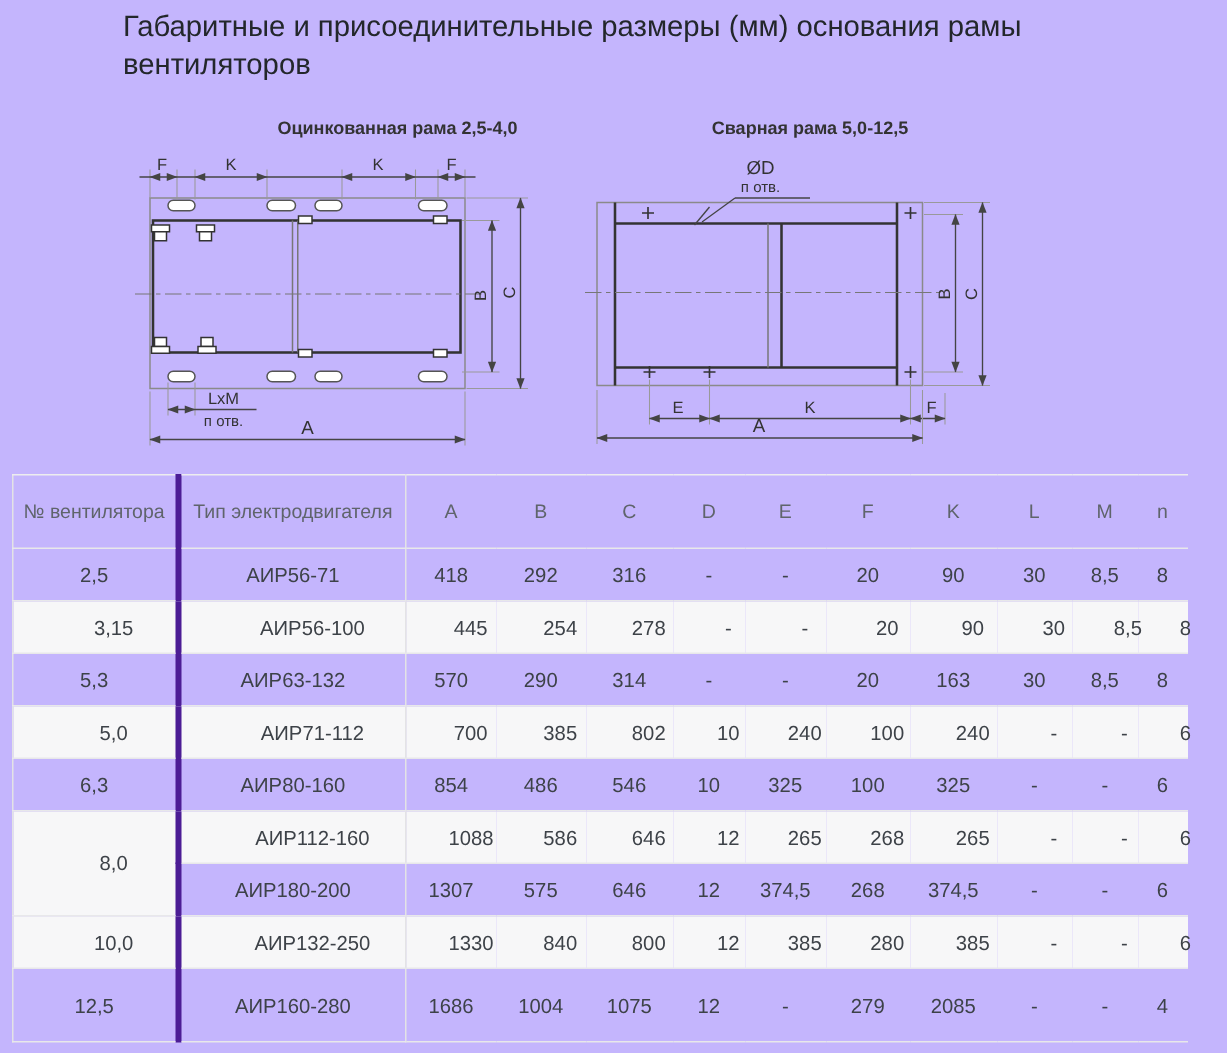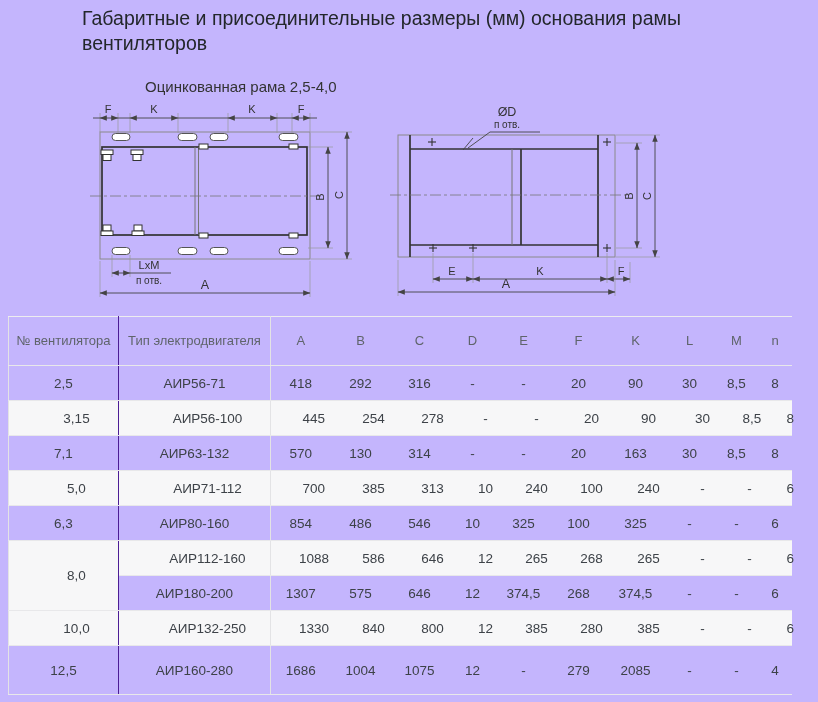--- a/index.html
+++ b/index.html
@@ -1,20 +1,20 @@
 <!DOCTYPE html>
 <html><head>
 <meta charset="utf-8">
 <style>
   html,body{margin:0;padding:0;background:#fff;}
   .page{position:relative;width:818px;height:702px;background:#c4b5fd;overflow:hidden;
         font-family:"Liberation Sans",sans-serif;}
   .title{position:absolute;left:82px;top:6px;width:695px;margin:0;
          font-size:19.5px;font-weight:400;color:#23272b;line-height:1.3;}
-  .drawing-title{position:absolute;top:78px;font-size:15px;color:#333;}
+  .drawing-title{position:absolute;top:78px;font-size:12px;color:#333;text-align:center;font-weight:bold;}
   .dt-left{left:145px;width:240px;}
   .dt-right{left:430px;width:220px;}
   .drw{position:absolute;}
   .ln{fill:none;stroke:#8a8a8a;stroke-width:1;}
   .body{fill:none;stroke:#333;stroke-width:1.7;}
   .thin{fill:none;stroke:#777;stroke-width:1;}
   .slot{fill:#fff;stroke:#555;stroke-width:1;}
   .cl{stroke:#777;stroke-width:0.8;stroke-dasharray:11 3 3 3;}
   .dim{stroke:#444;stroke-width:0.9;fill:none;}
   .ext{stroke:#999;stroke-width:0.7;}
@@ -25,31 +25,32 @@
   .dtx3{font-size:12.5px;fill:#333;}
   table.dims{position:absolute;left:8px;top:316px;width:783px;border-collapse:collapse;
              table-layout:fixed;}
   table.dims th{font-weight:400;font-size:13px;color:#5f646b;line-height:1.35;
                 border-top:1px solid #ededef;border-bottom:1px solid #e8e8ea;
                 height:48px;text-align:center;vertical-align:middle;padding:0 2px;}
   table.dims td{font-size:13.5px;color:#3d4248;border-bottom:1px solid #e8e8ea;
                 height:34px;text-align:center;vertical-align:middle;padding:0 2px;}
   table.dims tr:last-child td{height:48px;}
   table.dims tr.alt td{background:#f7f7f8;padding-left:28px;}
-  .c1{border-left:1px solid #e3e3e5;border-right:1px solid #4c1d95;}
+  .c1{border-left:1px solid #e3e3e5;border-right:4px solid #4c1d95;}
   .c2{border-right:1px solid #e3e3e5;}
 </style>
 </head>
 <body>
 
 <div class="page">
 
   <h1 class="title">Габаритные и присоединительные размеры (мм) основания рамы вентиляторов</h1>
 
   <div class="drawing-title dt-left">Оцинкованная рама 2,5-4,0</div>
+  <div class="drawing-title dt-right">Сварная рама 5,0-12,5</div>
 
   <svg class="drw" style="left:85px;top:92px" width="270" height="215" viewBox="0 0 270 215">
     <defs>
       <marker id="arL" viewBox="0 0 10 10" refX="9.5" refY="5" markerWidth="10" markerHeight="8" orient="auto-start-reverse">
         <path d="M0,1.2 L10,5 L0,8.8 Z" fill="#444"></path>
       </marker>
     </defs>
     <g>
       <rect class="ln" x="15" y="40" width="210" height="127"></rect>
       <rect class="slot" x="27" y="41.5" width="18" height="7" rx="3.5"></rect>
@@ -251,39 +252,39 @@
         <td>278</td>
         <td>-</td>
         <td>-</td>
         <td>20</td>
         <td>90</td>
         <td>30</td>
         <td>8,5</td>
         <td>8</td>
       </tr>
       <tr>
-        <td class="c1">7,1</td>
+        <td class="c1">5,3</td>
         <td class="c2">АИР63-132</td>
         <td>570</td>
-        <td>130</td>
+        <td>290</td>
         <td>314</td>
         <td>-</td>
         <td>-</td>
         <td>20</td>
         <td>163</td>
         <td>30</td>
         <td>8,5</td>
         <td>8</td>
       </tr>
       <tr class="alt">
         <td class="c1">5,0</td>
         <td class="c2">АИР71-112</td>
         <td>700</td>
         <td>385</td>
-        <td>313</td>
+        <td>802</td>
         <td>10</td>
         <td>240</td>
         <td>100</td>
         <td>240</td>
         <td>-</td>
         <td>-</td>
         <td>6</td>
       </tr>
       <tr>
         <td class="c1">6,3</td>

